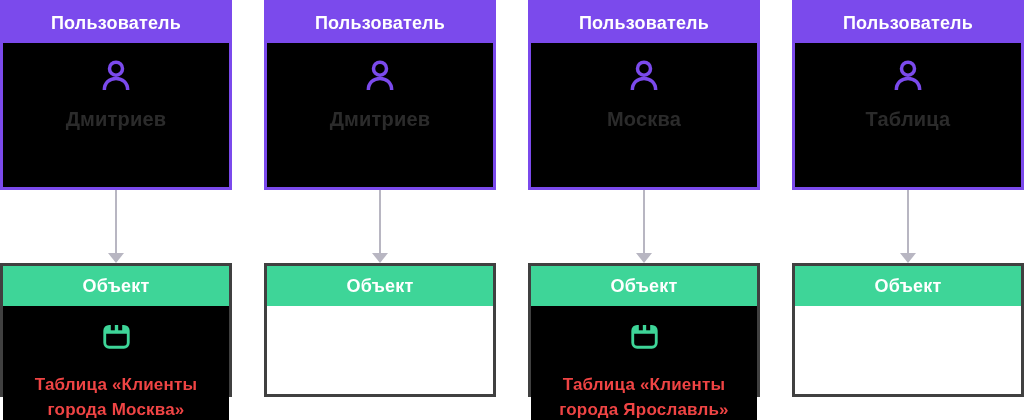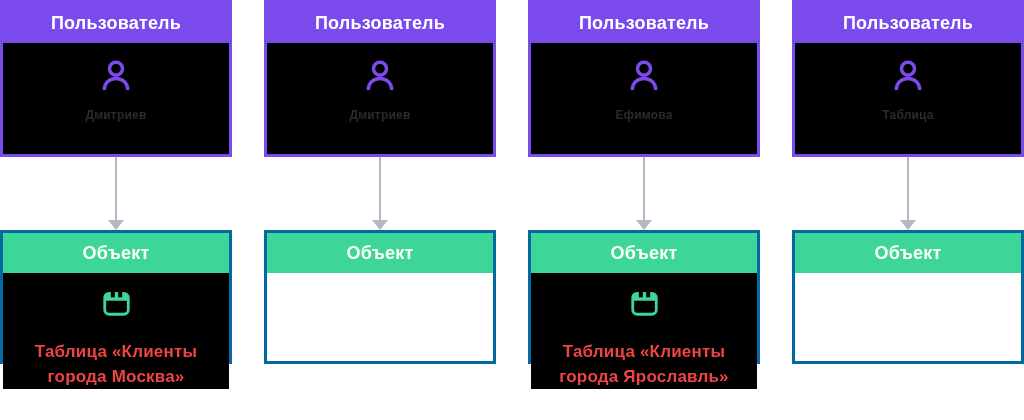--- a/index.html
+++ b/index.html
@@ -11,37 +11,37 @@
   }
   .diagram{
     width:1024px;height:420px;
     display:flex;flex-direction:row;gap:32px;
   }
   .column{
     width:232px;height:420px;
     display:flex;flex-direction:column;
   }
   .card{box-sizing:border-box;width:232px;display:flex;flex-direction:column;}
-  .user-card{height:157px;border:3px solid #7b4aec;}
-  .object-card{height:134px;border:3px solid #0369a1;}
+  .user-card{height:190px;border:3px solid #7b4aec;}
+  .object-card{height:134px;border:3px solid #404040;}
   .card-header{
     height:40px;flex:0 0 40px;
     display:flex;align-items:center;justify-content:center;
     color:#ffffff;font-size:18px;font-weight:600;letter-spacing:.2px;
   }
   .user-card .card-header{background:#7b4aec;}
   .object-card .card-header{background:#3ed598;}
   .card-body{
     flex:1;background:#000000;
     display:flex;flex-direction:column;align-items:center;
   }
   .user-card .card-body{padding-top:12px;}
   .object-card .card-body{padding-top:15px;}
   .user-name{
-    margin-top:13px;color:#2b2b2b;font-size:12px;font-weight:600;letter-spacing:.2px;
+    margin-top:13px;color:#2b2b2b;font-size:20px;font-weight:600;letter-spacing:.2px;
   }
   .object-label{
     margin-top:21px;color:#ef4444;font-size:17px;font-weight:600;
     line-height:1.45;text-align:center;padding:0 22px;letter-spacing:.2px;
   }
   .arrow{
     height:73px;flex:0 0 73px;
     display:flex;flex-direction:column;align-items:center;
   }
   .arrow .shaft{flex:1;width:2px;background:#b8b6c2;}
@@ -108,21 +108,21 @@
   </div>
 
   <div class="column">
     <div class="card user-card">
       <div class="card-header">Пользователь</div>
       <div class="card-body">
         <svg class="icon" width="40" height="40" viewBox="0 0 24 24" fill="none">
           <circle cx="12" cy="8.2" r="3.9" stroke="#7b4aec" stroke-width="2.1"></circle>
           <path d="M5 21c0-4.3 3.1-6.9 7-6.9s7 2.6 7 6.9" stroke="#7b4aec" stroke-width="2.1" fill="none"></path>
         </svg>
-        <div class="user-name">Ефимова</div>
+        <div class="user-name">Москва</div>
       </div>
     </div>
     <div class="arrow">
       <div class="shaft"></div>
       <div class="head"></div>
     </div>
     <div class="card object-card">
       <div class="card-header">Объект</div>
       <div class="card-body">
         <svg class="icon" width="31" height="31" viewBox="0 0 24 24" fill="none">

